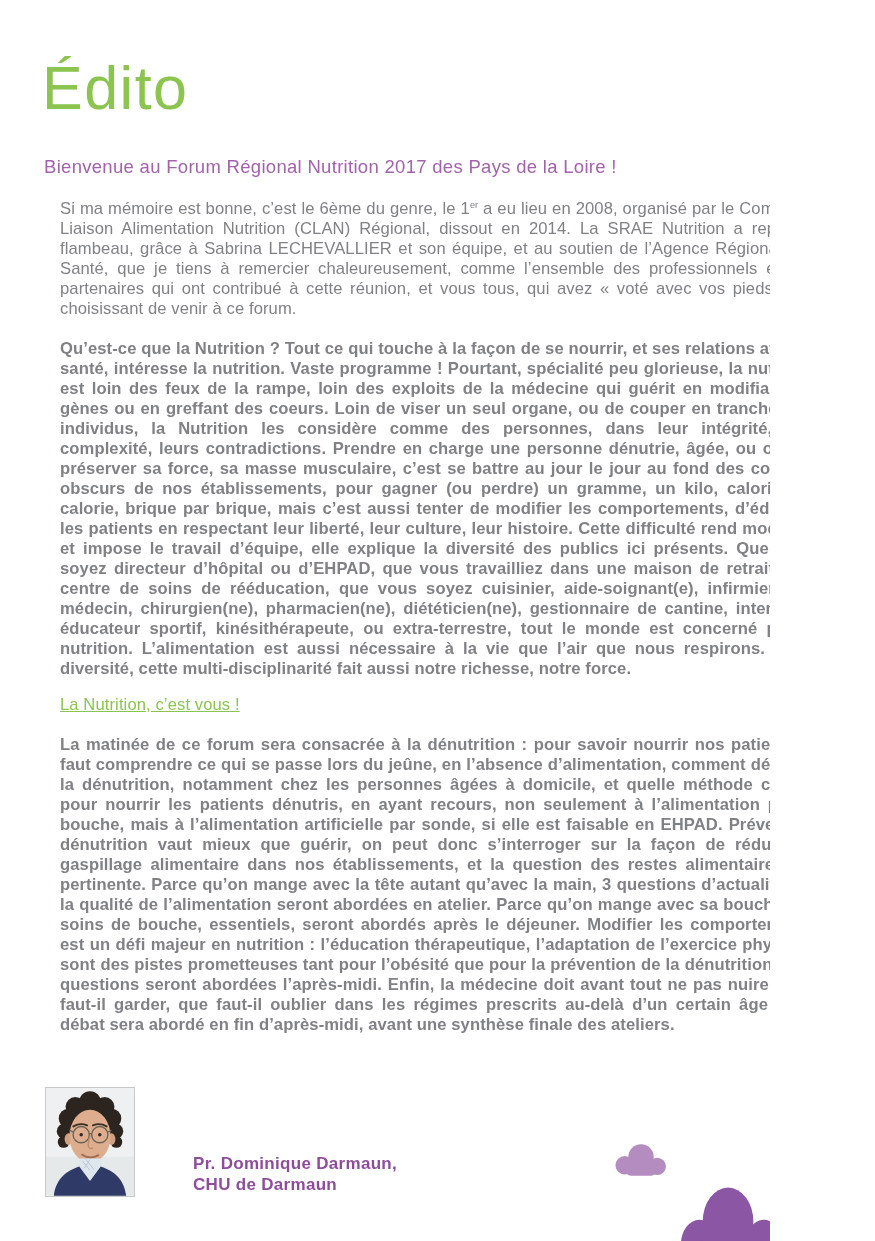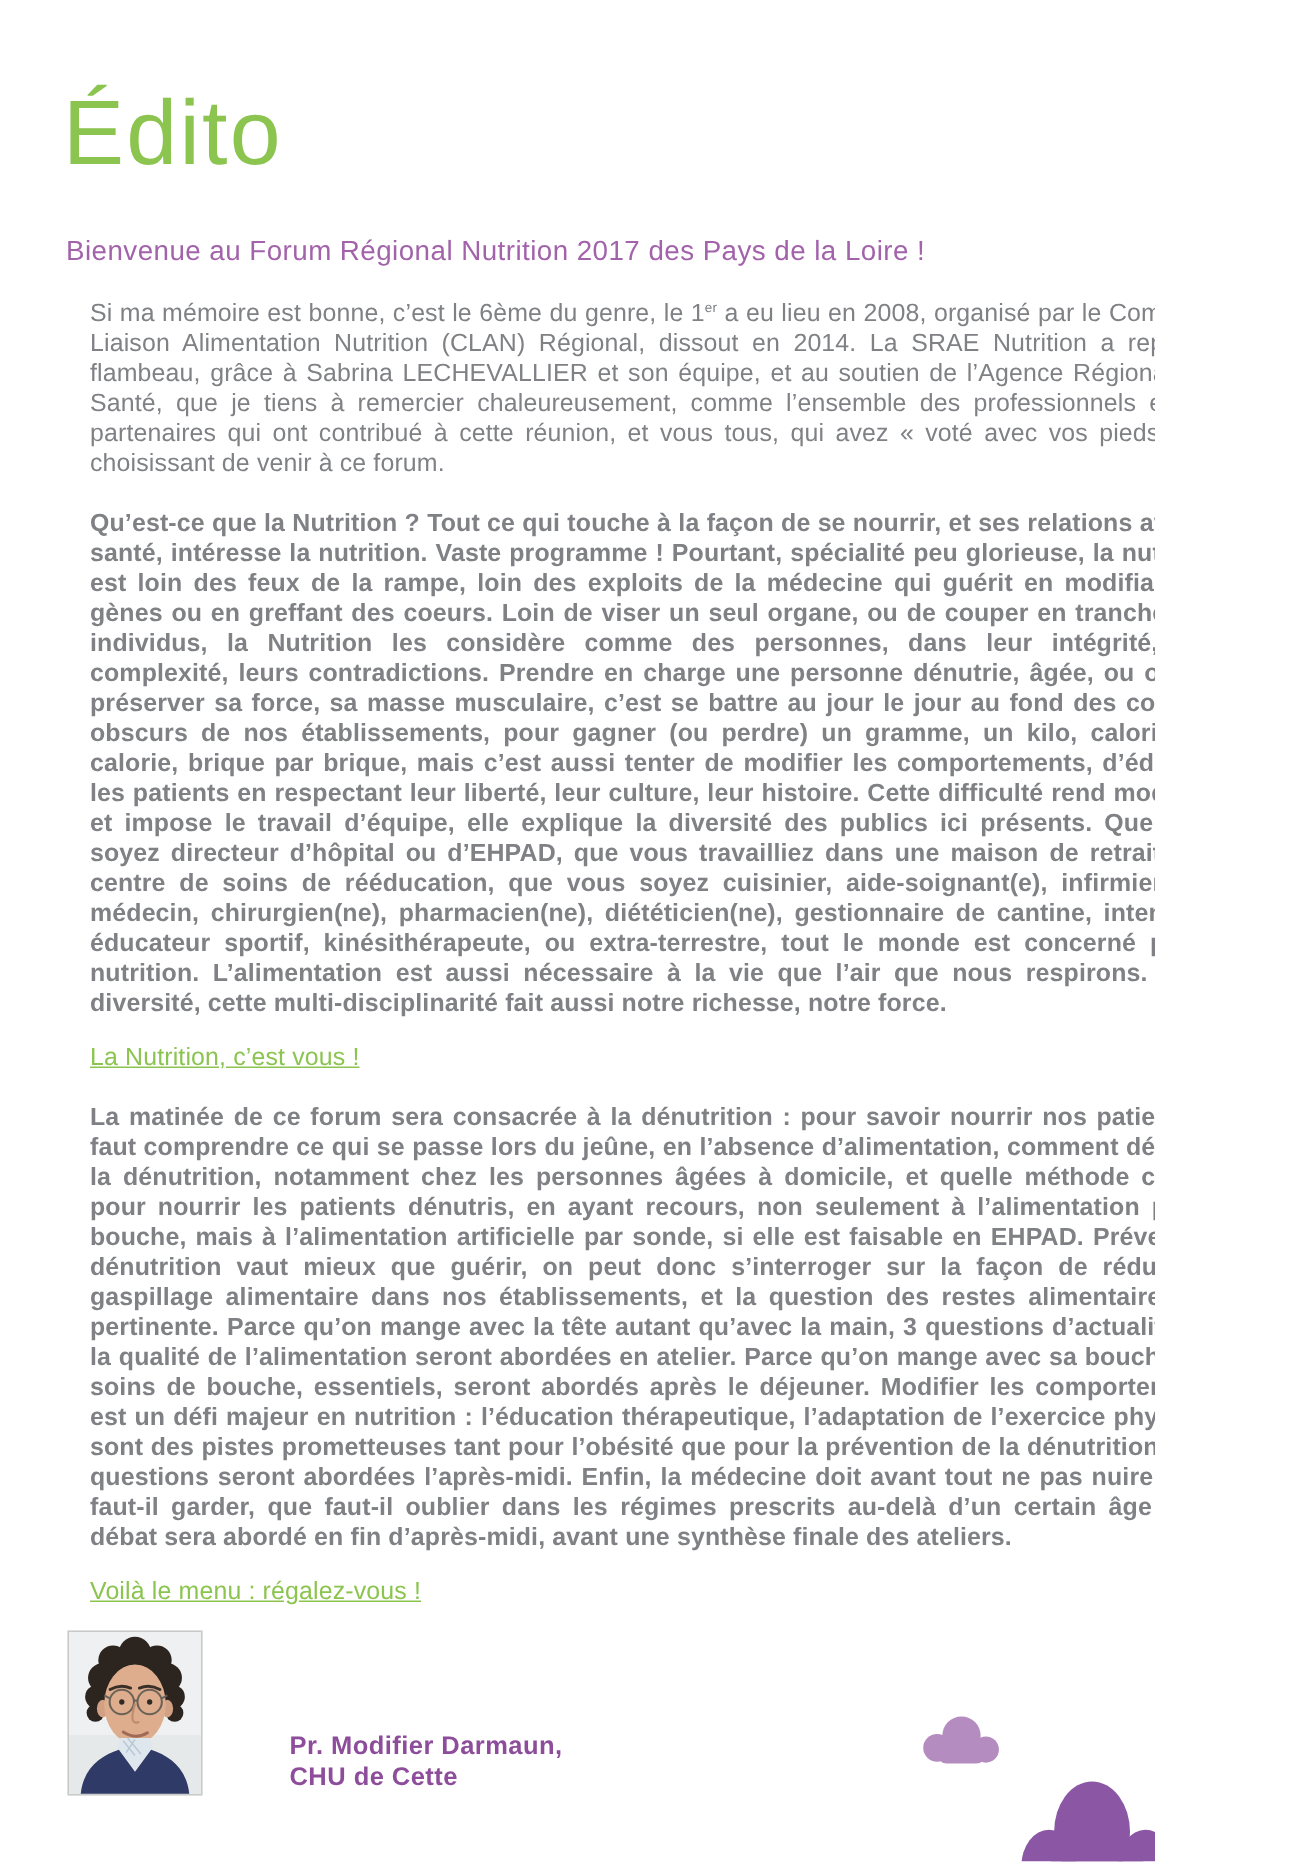--- a/index.html
+++ b/index.html
@@ -116,21 +116,20 @@
 
   <section class="editorial-body">
     <p><span>Si ma mémoire est bonne, c’est le 6ème du genre, le 1</span><sup>er</sup><span> a eu lieu en 2008, organisé par le Comité de Liaison Alimentation Nutrition (CLAN) Régional, dissout en 2014. La SRAE Nutrition a repris le flambeau, grâce à Sabrina LECHEVALLIER et son équipe, et au soutien de l’Agence Régionale de Santé, que je tiens à remercier chaleureusement, comme l’ensemble des professionnels et des partenaires qui ont contribué à cette réunion, et vous tous, qui avez « voté avec vos pieds » en choisissant de venir à ce forum.</span></p>
 
     <p class="para-gap">Qu’est-ce que la Nutrition ? Tout ce qui touche à la façon de se nourrir, et ses relations avec la santé, intéresse la nutrition. Vaste programme ! Pourtant, spécialité peu glorieuse, la nutrition est loin des feux de la rampe, loin des exploits de la médecine qui guérit en modifiant les gènes ou en greffant des coeurs. Loin de viser un seul organe, ou de couper en tranches les individus, la Nutrition les considère comme des personnes, dans leur intégrité, leur complexité, leurs contradictions. Prendre en charge une personne dénutrie, âgée, ou obèse, préserver sa force, sa masse musculaire, c’est se battre au jour le jour au fond des couloirs obscurs de nos établissements, pour gagner (ou perdre) un gramme, un kilo, calorie par calorie, brique par brique, mais c’est aussi tenter de modifier les comportements, d’éduquer les patients en respectant leur liberté, leur culture, leur histoire. Cette difficulté rend modeste, et impose le travail d’équipe, elle explique la diversité des publics ici présents. Que vous soyez directeur d’hôpital ou d’EHPAD, que vous travailliez dans une maison de retraite, un centre de soins de rééducation, que vous soyez cuisinier, aide-soignant(e), infirmier(ère), médecin, chirurgien(ne), pharmacien(ne), diététicien(ne), gestionnaire de cantine, intendant, éducateur sportif, kinésithérapeute, ou extra-terrestre, tout le monde est concerné par la nutrition. L’alimentation est aussi nécessaire à la vie que l’air que nous respirons. Cette diversité, cette multi-disciplinarité fait aussi notre richesse, notre force.</p>
 
     <p class="highlight-line">La Nutrition, c’est vous !</p>
 
     <p class="para-gap">La matinée de ce forum sera consacrée à la dénutrition : pour savoir nourrir nos patients, il faut comprendre ce qui se passe lors du jeûne, en l’absence d’alimentation, comment dépister la dénutrition, notamment chez les personnes âgées à domicile, et quelle méthode choisir pour nourrir les patients dénutris, en ayant recours, non seulement à l’alimentation par la bouche, mais à l’alimentation artificielle par sonde, si elle est faisable en EHPAD. Prévenir la dénutrition vaut mieux que guérir, on peut donc s’interroger sur la façon de réduire le gaspillage alimentaire dans nos établissements, et la question des restes alimentaires est pertinente. Parce qu’on mange avec la tête autant qu’avec la main, 3 questions d’actualité sur la qualité de l’alimentation seront abordées en atelier. Parce qu’on mange avec sa bouche, les soins de bouche, essentiels, seront abordés après le déjeuner. Modifier les comportements est un défi majeur en nutrition : l’éducation thérapeutique, l’adaptation de l’exercice physique sont des pistes prometteuses tant pour l’obésité que pour la prévention de la dénutrition : ces questions seront abordées l’après-midi. Enfin, la médecine doit avant tout ne pas nuire : que faut-il garder, que faut-il oublier dans les régimes prescrits au-delà d’un certain âge ? Ce débat sera abordé en fin d’après-midi, avant une synthèse finale des ateliers.</p>
 
-    <p class="highlight-line">Voilà le menu : régalez-vous !</p>
   </section>
 
   <div class="signature-block">
 
     <div class="portrait-frame">
       <svg width="88" height="108" viewBox="0 0 90 110" xmlns="http://www.w3.org/2000/svg">
         <rect width="90" height="110" fill="#eef0f1"></rect>
         <rect y="70" width="90" height="40" fill="#e6e9ea"></rect>
 
         <g fill="#2b241f">
@@ -170,22 +169,22 @@
         <path d="M37 68 q8.5 5.5 16.5 0.5" stroke="#a06a55" stroke-width="2" fill="none" stroke-linecap="round"></path>
 
         <path d="M33 79 L45 94 L57 79 L55 72 L35 72 Z" fill="#dfe7ee"></path>
         <path d="M37 74 l8 10 M45 73 l-6 9 M40 72 l9 11" stroke="#b9c6d4" stroke-width="1" fill="none"></path>
 
         <path d="M8 110 C 10 92, 22 84, 34 80 L 45 95 L 56 80 C 68 84, 80 92, 82 110 Z" fill="#2f3a66"></path>
       </svg>
     </div>
 
     <div class="signature-text">
-      <div>Pr. Modifier Darmaun,</div>
-      <div>CHU de Cette</div>
+      <div>Pr. Dominique Darmaun,</div>
+      <div>CHU de Darmaun</div>
     </div>
   </div>
 
   <div class="cloud cloud-small">
     <svg width="58" height="36" viewBox="0 0 100 62" preserveAspectRatio="none" xmlns="http://www.w3.org/2000/svg">
       <g fill="currentColor">
         <circle cx="22" cy="40" r="16"></circle>
         <circle cx="50" cy="26" r="22"></circle>
         <circle cx="78" cy="42" r="15"></circle>
         <rect x="22" y="36" width="56" height="22" rx="11"></rect>

